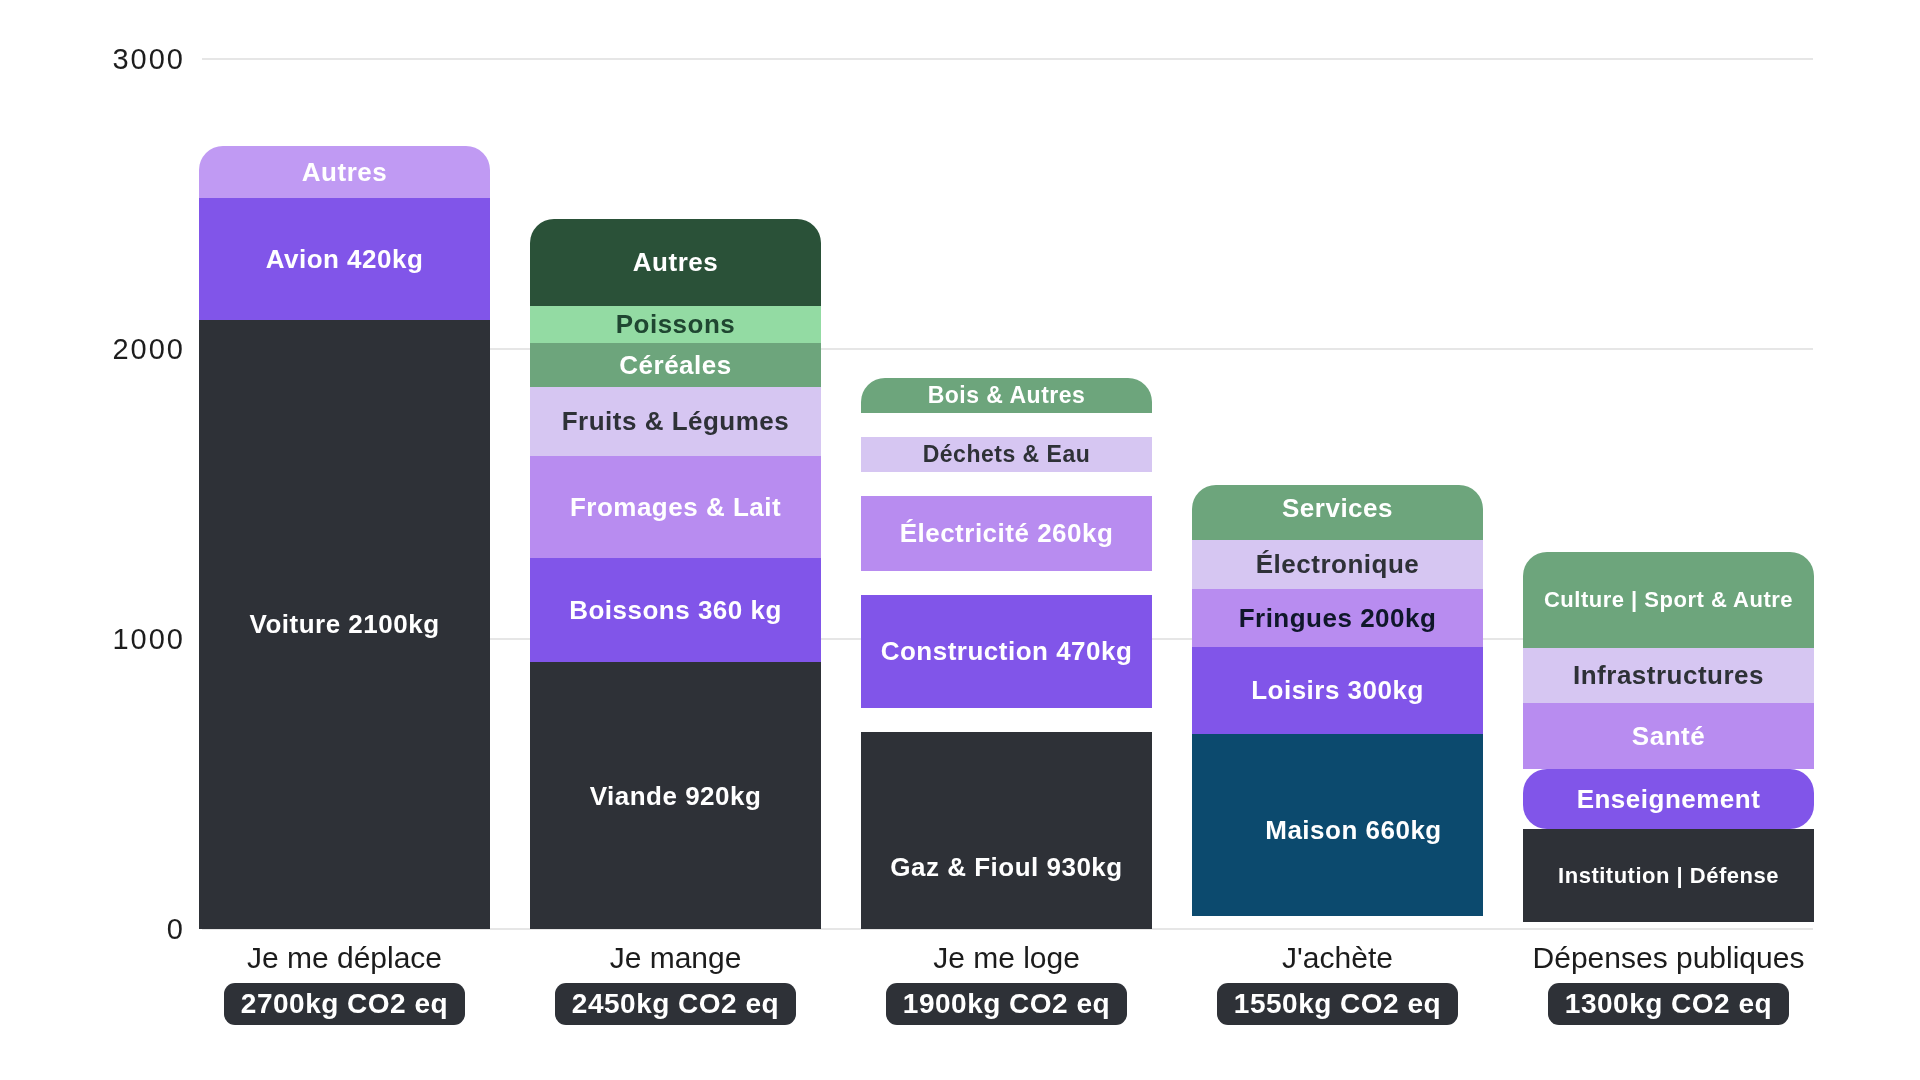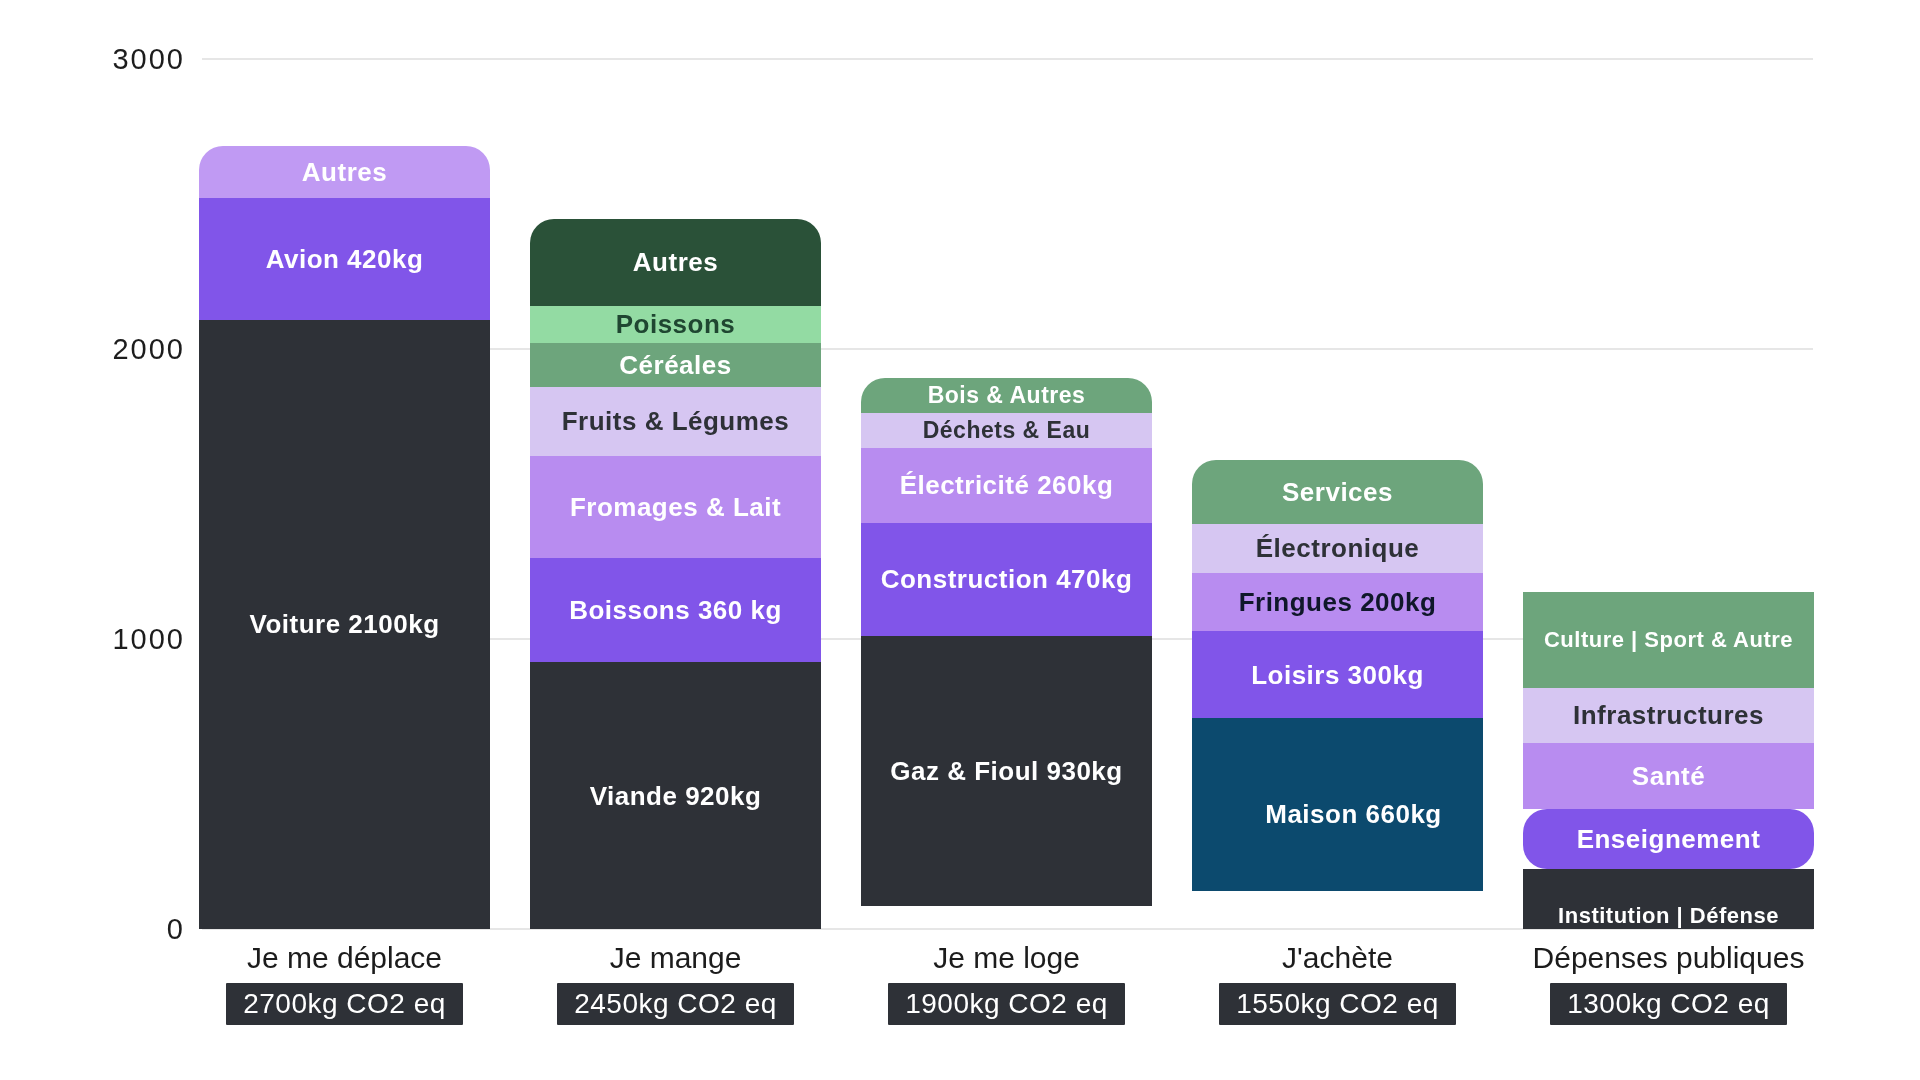--- a/index.html
+++ b/index.html
@@ -12,22 +12,22 @@
          text-align:right;font-size:29px;letter-spacing:2px;color:#1d1d1d;}
 
   .bar-group{position:absolute;width:291px;}
   .bar{position:absolute;left:0;width:291px;border-radius:24px 24px 0 0;overflow:hidden;
        display:flex;flex-direction:column;}
   .bar-segment{width:100%;display:flex;align-items:center;justify-content:center;flex:none;}
   .seg-label{font-weight:bold;letter-spacing:0.5px;white-space:nowrap;line-height:1;}
 
   .cat-label{position:absolute;width:291px;text-align:center;font-size:30px;color:#1c1c1c;top:941px;}
   .total-row{position:absolute;width:291px;text-align:center;top:983px;}
-  .total-badge{display:inline-block;background:#2e3137;color:#ffffff;font-weight:normal;
-               font-size:28px;letter-spacing:0.5px;padding:5px 17px;border-radius:1px;white-space:nowrap;}
+  .total-badge{display:inline-block;background:#2e3137;color:#ffffff;font-weight:bold;
+               font-size:28px;letter-spacing:0.5px;padding:5px 17px;border-radius:11px;white-space:nowrap;}
 </style>
 </head>
 <body>
 
 <div class="canvas">
 
   <div class="gridline" style="top:58px"></div>
   <div class="gridline" style="top:348px"></div>
   <div class="gridline" style="top:638px"></div>
   <div class="gridline" style="top:928px"></div>
@@ -74,42 +74,42 @@
             <span class="seg-label" style="color: rgb(255, 255, 255); font-size: 26px;">Boissons 360 kg</span>
           </div>
           <div class="bar-segment" style="height: 266.8px; background: rgb(46, 49, 55);">
             <span class="seg-label" style="color: rgb(255, 255, 255); font-size: 26px;">Viande 920kg</span>
           </div>
         </div>
         <div class="cat-label">Je mange</div>
         <div class="total-row"><span class="total-badge" style="background: rgb(46, 49, 55); color: rgb(255, 255, 255);">2450kg CO2 eq</span></div>
       </div>
       <div class="bar-group" style="left: 861px; top: 0px;">
-        <div class="bar" style="top: 378px; height: 551px;">
+        <div class="bar" style="top: 378px; height: 551px; gap: 24px;">
           <div class="bar-segment" style="height: 34.8px; background: rgb(109, 165, 124);">
             <span class="seg-label" style="color: rgb(255, 255, 255); font-size: 23px;">Bois &amp; Autres</span>
           </div>
           <div class="bar-segment" style="height: 34.8px; background: rgb(214, 198, 242);">
             <span class="seg-label" style="color: rgb(46, 49, 55); font-size: 23px;">Déchets &amp; Eau</span>
           </div>
           <div class="bar-segment" style="height: 75.4px; background: rgb(184, 140, 240);">
             <span class="seg-label" style="color: rgb(255, 255, 255); font-size: 26px;">Électricité 260kg</span>
           </div>
           <div class="bar-segment" style="height: 113px; background: rgb(129, 85, 233);">
             <span class="seg-label" style="color: rgb(255, 255, 255); font-size: 26px;">Construction 470kg</span>
           </div>
           <div class="bar-segment" style="height: 269.7px; background: rgb(46, 49, 55);">
             <span class="seg-label" style="color: rgb(255, 255, 255); font-size: 26px;">Gaz &amp; Fioul 930kg</span>
           </div>
         </div>
         <div class="cat-label">Je me loge</div>
         <div class="total-row"><span class="total-badge" style="background: rgb(46, 49, 55); color: rgb(255, 255, 255);">1900kg CO2 eq</span></div>
       </div>
       <div class="bar-group" style="left: 1192px; top: 0px;">
-        <div class="bar" style="top: 460px; height: 431px;">
+        <div class="bar" style="top: 485px; height: 431px; justify-content: center;">
           <div class="bar-segment" style="height: 63.8px; background: rgb(109, 165, 124);">
             <span class="seg-label" style="color: rgb(255, 255, 255); font-size: 26px;">Services</span>
           </div>
           <div class="bar-segment" style="height: 49.3px; background: rgb(214, 198, 242);">
             <span class="seg-label" style="color: rgb(46, 49, 55); font-size: 26px;">Électronique</span>
           </div>
           <div class="bar-segment" style="height: 58px; background: rgb(184, 140, 240);">
             <span class="seg-label" style="color: #0f172a; font-size: 26px;">Fringues 200kg</span>
           </div>
           <div class="bar-segment" style="height: 87px; background: rgb(129, 85, 233);">
@@ -117,21 +117,21 @@
           </div>
           <div class="bar-segment" style="height: 191.4px; background: #0c4a6e; padding-left: 16px;">
             <span class="seg-label" style="color: rgb(255, 255, 255); font-size: 26px;">Maison 660kg</span>
           </div>
         </div>
         <div class="cat-label">J'achète</div>
         <div class="total-row"><span class="total-badge" style="background: rgb(46, 49, 55); color: rgb(255, 255, 255);">1550kg CO2 eq</span></div>
       </div>
       <div class="bar-group" style="left: 1523px; top: 0px;">
         <div class="bar" style="top: 552px; height: 377px;">
-          <div class="bar-segment" style="height: 95.7px; background: rgb(109, 165, 124); margin-top: 40px;">
+          <div class="bar-segment" style="height: 95.7px; background: rgb(109, 165, 124);">
             <span class="seg-label" style="color: rgb(255, 255, 255); font-size: 22px;">Culture | Sport &amp; Autre</span>
           </div>
           <div class="bar-segment" style="height: 55.1px; background: rgb(214, 198, 242);">
             <span class="seg-label" style="color: rgb(46, 49, 55); font-size: 26px;">Infrastructures</span>
           </div>
           <div class="bar-segment" style="height: 66.7px; background: rgb(184, 140, 240);">
             <span class="seg-label" style="color: rgb(255, 255, 255); font-size: 26px;">Santé</span>
           </div>
           <div class="bar-segment" style="height: 60px; background: rgb(129, 85, 233); border-radius: 24px;">
             <span class="seg-label" style="color: rgb(255, 255, 255); font-size: 26px;">Enseignement</span>

